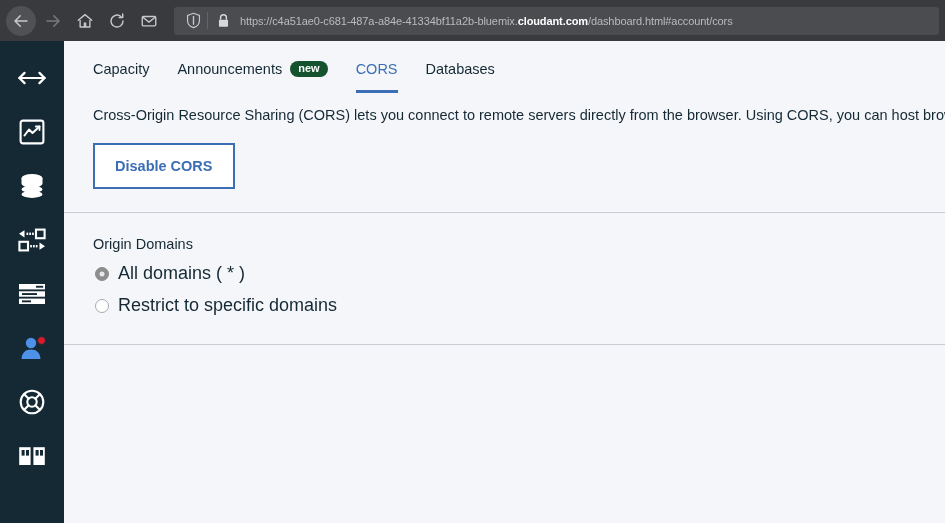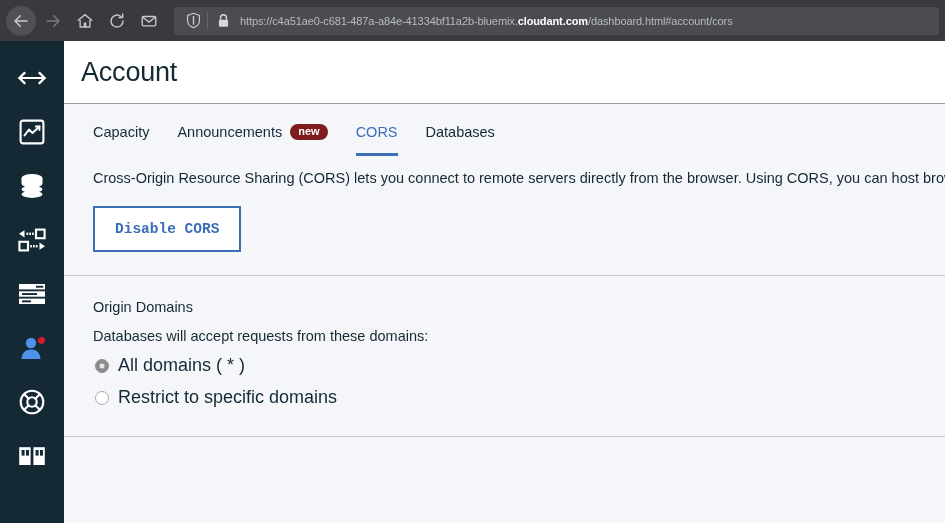--- a/index.html
+++ b/index.html
@@ -138,21 +138,21 @@
   .tab.tab-active { color: #3b6eb4; }
   .tab.tab-active::after {
     content: "";
     position: absolute;
     left: 0; right: 0; bottom: 0;
     height: 3px;
     background: #3b6eb4;
   }
   .tab-badge {
     display: inline-block;
-    background: #7f1d1d;
+    background: #14532d;
     color: #ffffff;
     font-size: 11px;
     font-weight: bold;
     border-radius: 9px;
     padding: 2px 8px 3px 8px;
     margin-left: 8px;
     line-height: 1;
   }
 
   #content {
@@ -174,21 +174,21 @@
     color: #152935;
     padding-top: 24px;
     line-height: 20px;
   }
 
   #toggle-cors-button {
     margin-top: 18px;
     background: #ffffff;
     border: 2px solid #3b6eb4;
     color: #3b6eb4;
-    font-family: Liberation Mono, monospace;
+    font-family: Liberation Sans, sans-serif;
     font-size: 14.5px;
     font-weight: bold;
     padding: 13px 20px;
     cursor: pointer;
     display: inline-block;
   }
 
   .divider {
     height: 1px;
     background: #c8ccd2;
@@ -380,23 +380,20 @@
         <rect x="3.6" y="5" width="3" height="5.6" fill="#152935"></rect>
         <rect x="8" y="5" width="3" height="5.6" fill="#152935"></rect>
         <rect x="17.6" y="5" width="3" height="5.6" fill="#152935"></rect>
         <rect x="22" y="5" width="3" height="5.6" fill="#152935"></rect>
       </svg>
     </div>
   </nav>
 
   <div id="main">
 
-    <div id="page-header">
-      <h1 id="page-title">Account</h1>
-    </div>
 
     <div id="tab-strip">
       <div class="tab">
         <span>Capacity</span>
       </div>
       <div class="tab">
         <span>Announcements</span>
         <span class="tab-badge">new</span>
       </div>
       <div class="tab tab-active">
@@ -411,21 +408,20 @@
 
       <div class="panel-section">
         <p id="cors-description">Cross-Origin Resource Sharing (CORS) lets you connect to remote servers directly from the browser. Using CORS, you can host browser-b</p>
         <button id="toggle-cors-button">Disable CORS</button>
       </div>
 
       <div class="divider"></div>
 
       <div class="panel-section">
         <h2 id="origin-domains-title">Origin Domains</h2>
-        <p id="origin-domains-desc">Databases will accept requests from these domains:</p>
 
         <div class="radio-row">
           <span class="radio-mark checked"></span>
           <span class="radio-label">All domains ( * )</span>
         </div>
 
         <div class="radio-row">
           <span class="radio-mark unchecked"></span>
           <span class="radio-label">Restrict to specific domains</span>
         </div>

